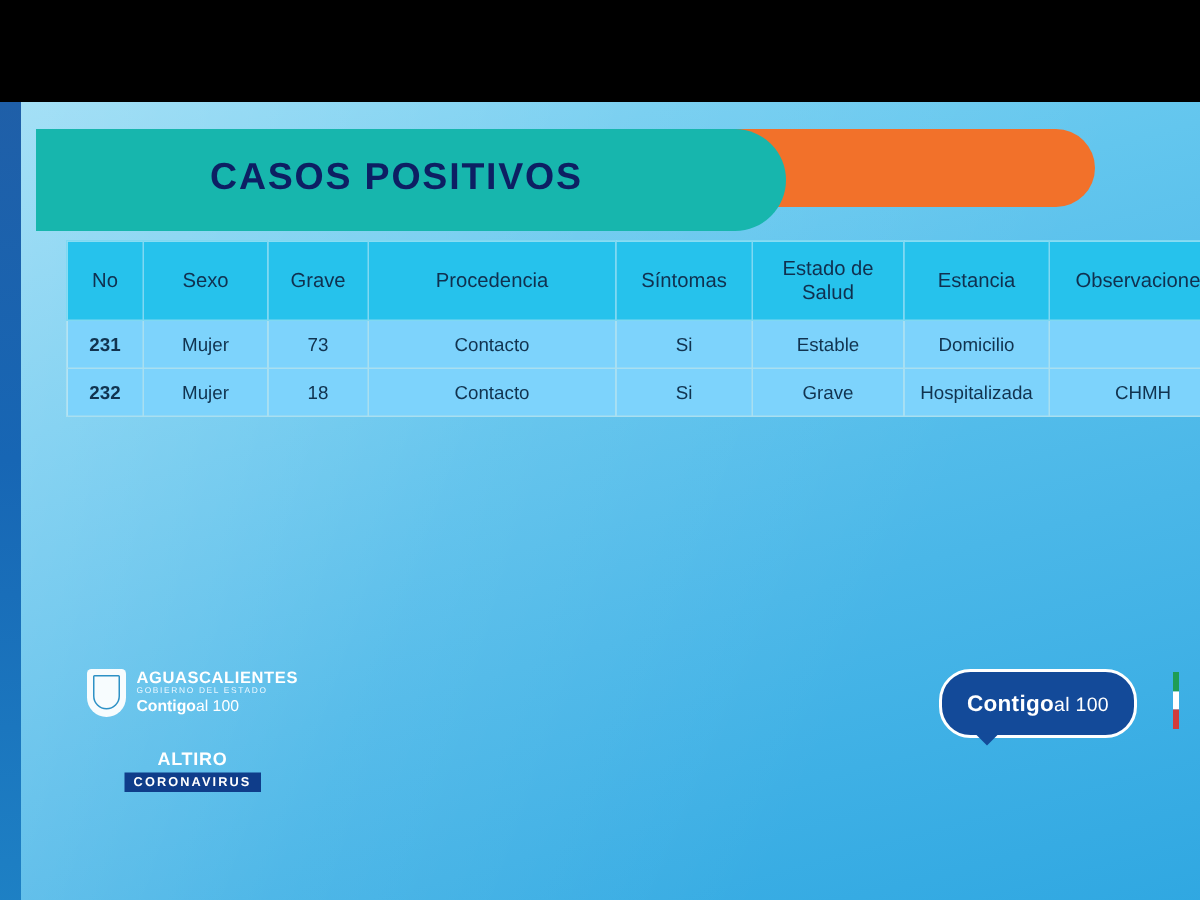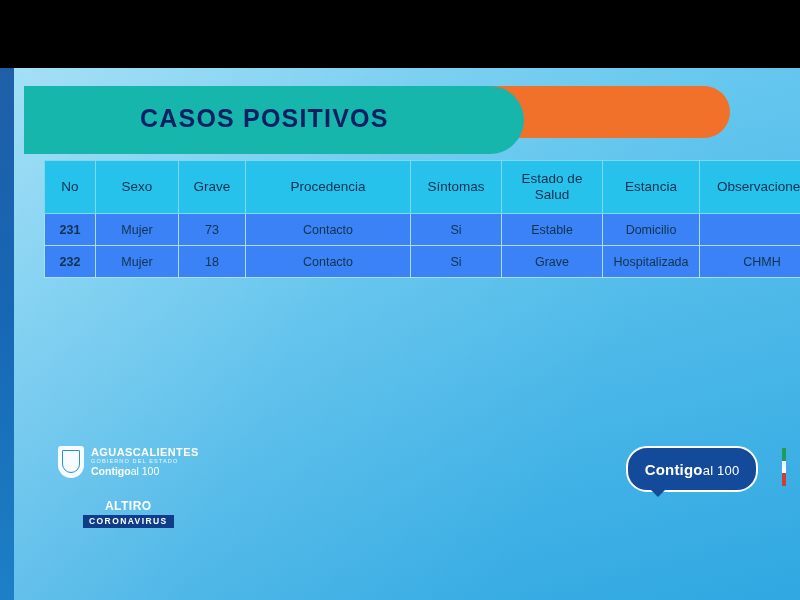--- a/index.html
+++ b/index.html
@@ -94,21 +94,21 @@
     color: #10304f;
     font-size: 13.5px;
     font-weight: normal;
     text-align: center;
     border: 1px solid #7fd8f2;
     padding: 7px 2px;
     line-height: 1.15;
     height: 38px;
   }
   table.cases td {
-    background: #3b82f6;
+    background: #7dd3fc;
     color: #11334f;
     font-size: 12.5px;
     text-align: center;
     border: 1px solid #a9dff0;
     padding: 6px 2px;
     height: 19px;
   }
   table.cases td.num {
     font-weight: bold;
   }

